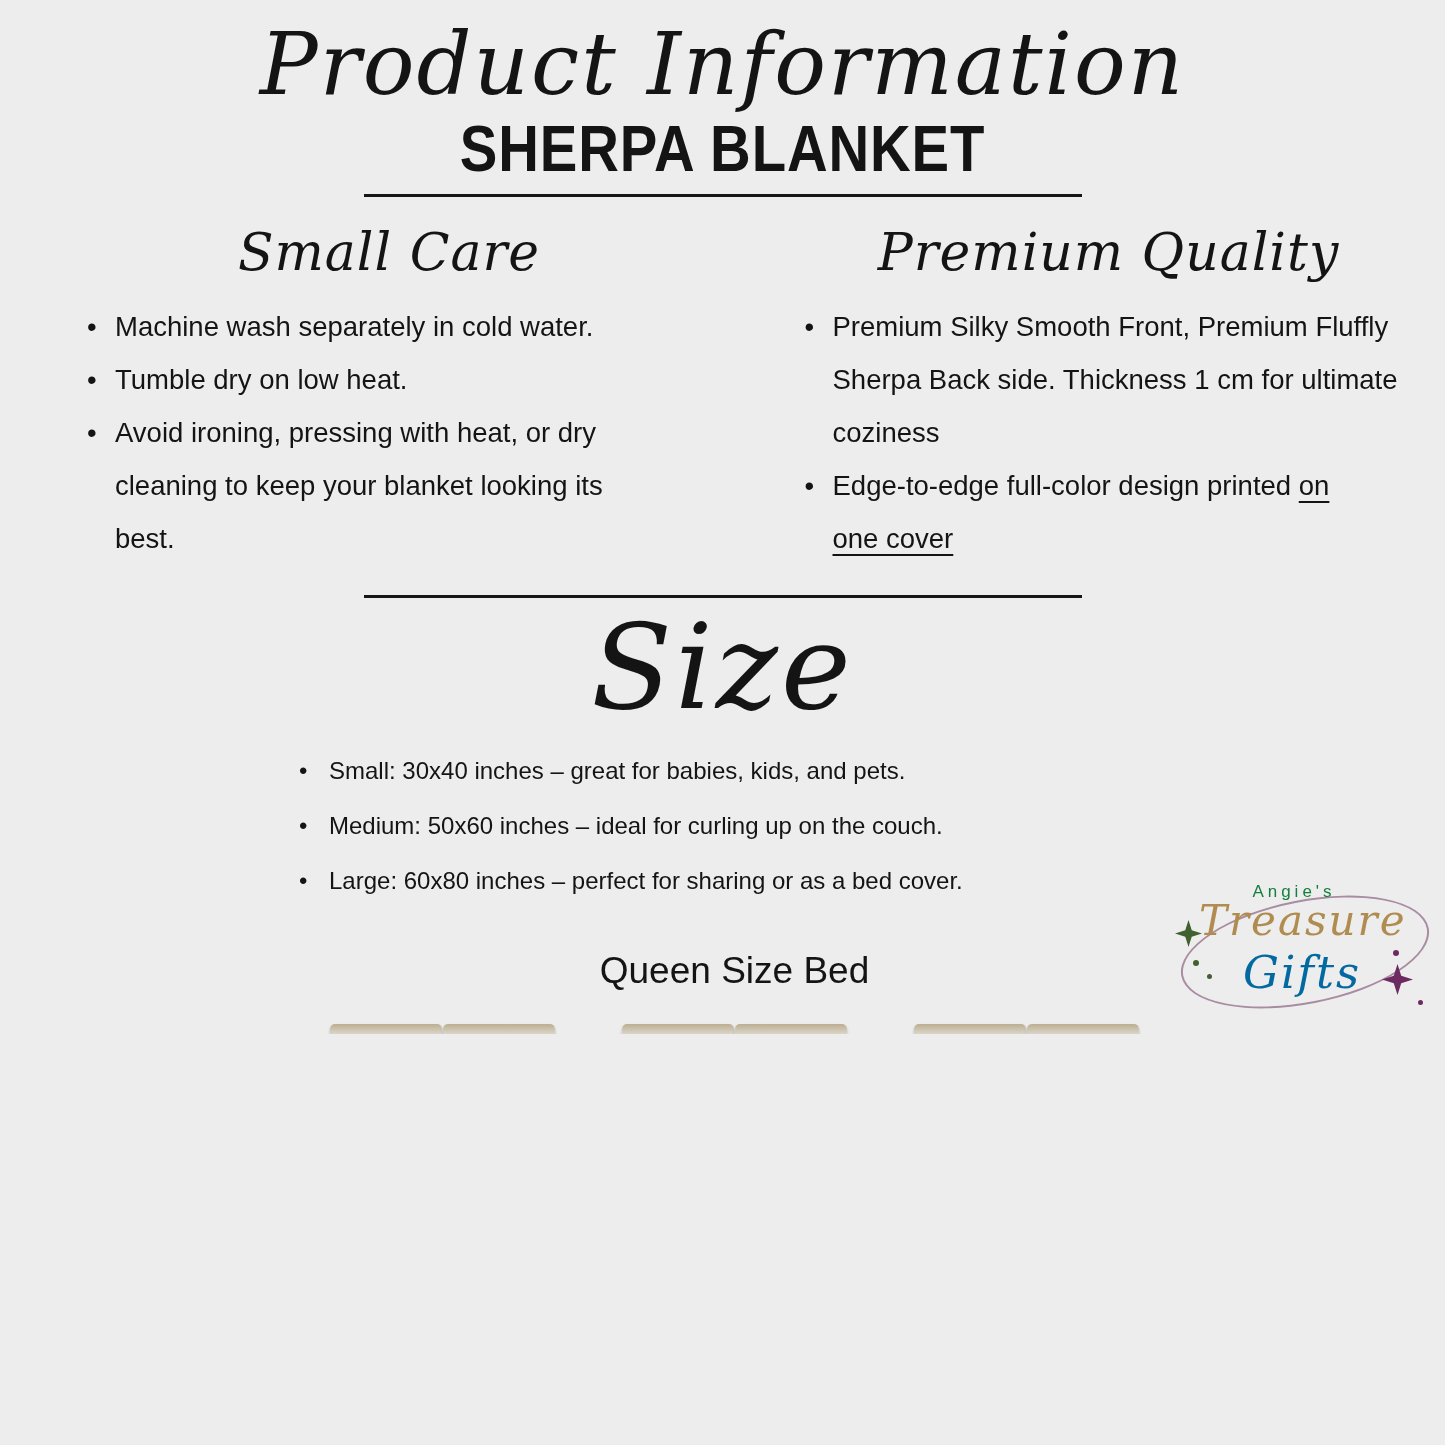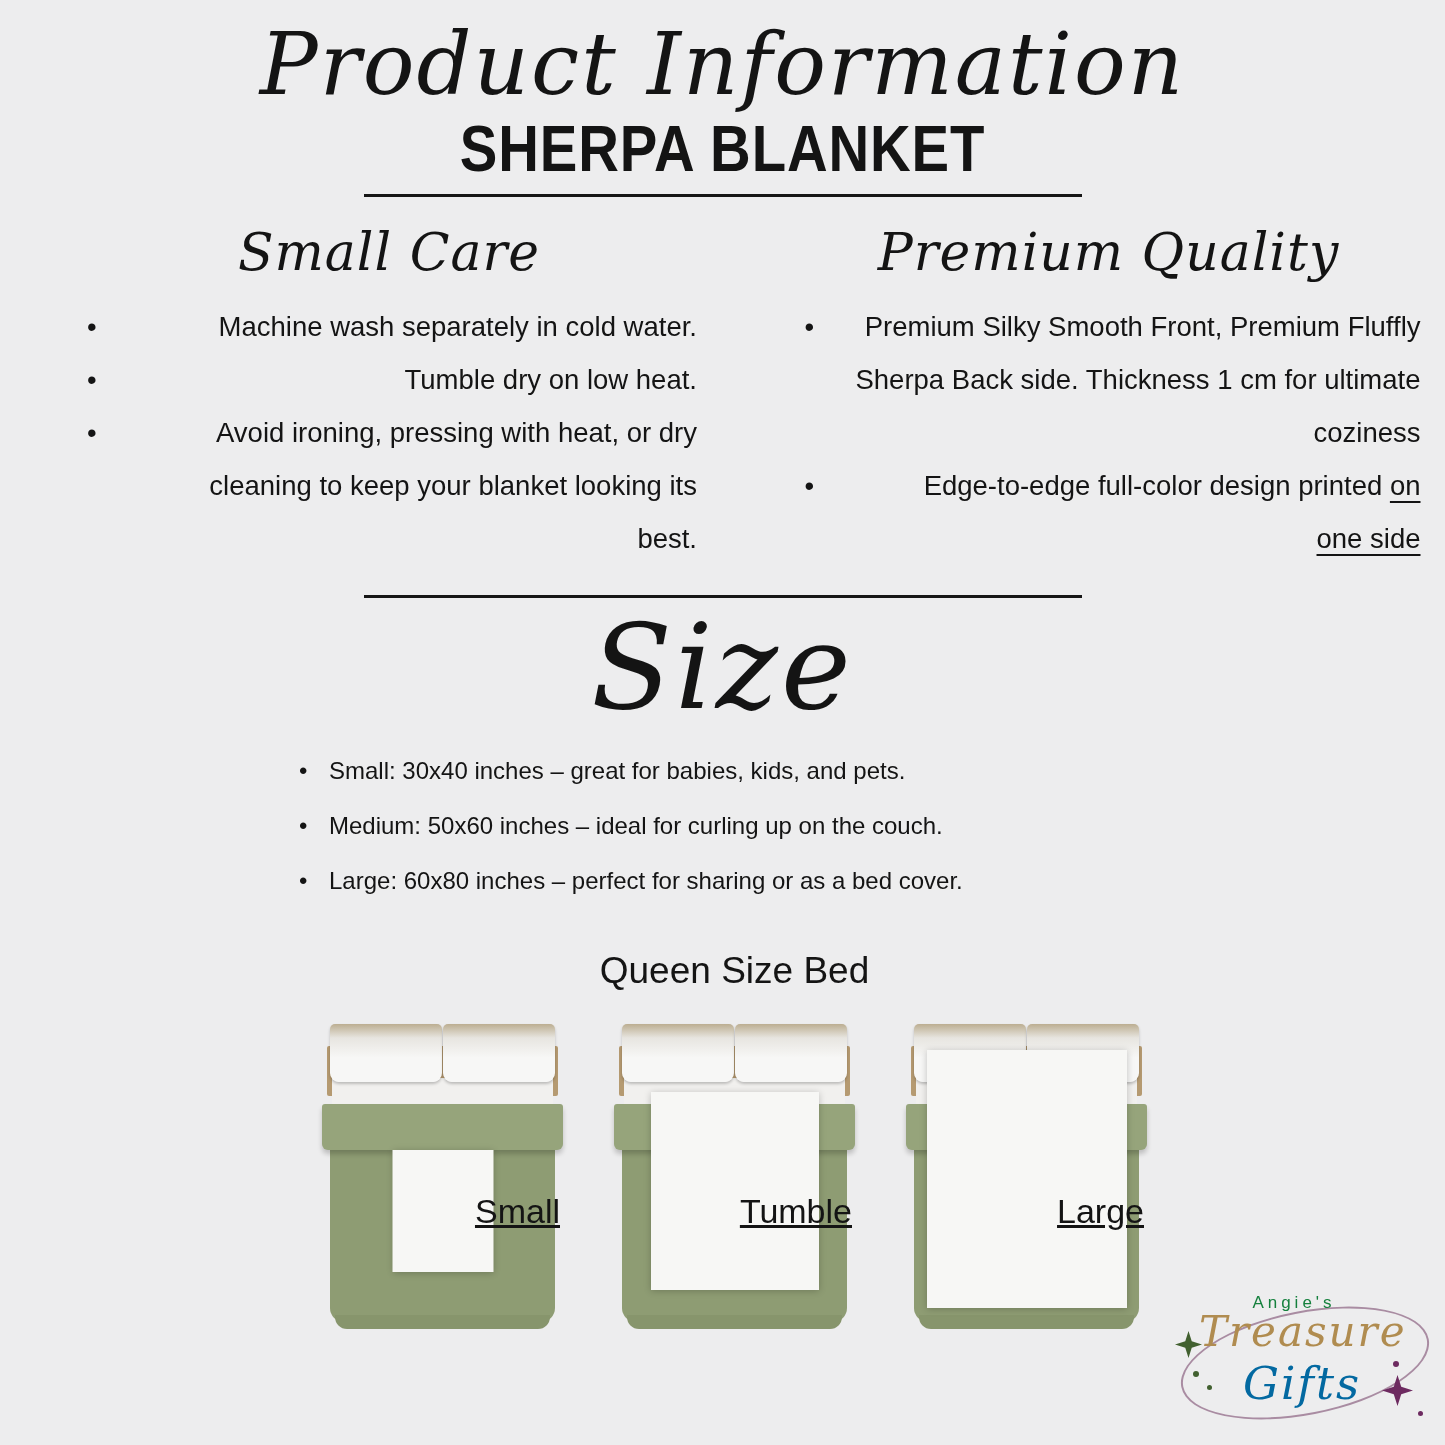--- a/index.html
+++ b/index.html
@@ -3,21 +3,21 @@
 <meta charset="utf-8">
 <style>
   html,body { margin:0; padding:0; }
   body {
     font-family:"Liberation Sans", sans-serif;
     color:#141414;
     background:#ededee;
   }
   .canvas {
     position:relative;
-    width:1445px; height:1445px;
+    width:1445px; height:1034px;
     background:#ededee;
     overflow:hidden;
   }
   .script {
     font-family:"DejaVu Serif", serif;
     font-style:italic;
     font-weight:normal;
   }
   
   .title-script {
@@ -54,21 +54,21 @@
   .col-left  .col-heading { width:608px; margin-left:85px; }
   .col-right .col-heading { width:612px; margin-left:80px; }
   ul.bullets {
     list-style:none;
     margin:16px 0 0 0; padding:0;
     font-size:27.5px;
     line-height:53px;
   }
   .col-left  ul.bullets { margin-left:85px; width:612px; }
   .col-right ul.bullets { margin-left:80px; width:618px; }
-  ul.bullets li { position:relative; padding-left:30px;text-align:right; }
+  ul.bullets li { position:relative; padding-left:30px; }
   ul.bullets li::before {
     content:"\2022";
     position:absolute; left:2px; top:0;
   }
   u { text-underline-offset:6px; text-decoration-thickness:2px; }
   .rule2 {
     width:718px; height:3px;
     background:#161616;
     margin:30px auto 0 auto;
   }
@@ -214,21 +214,21 @@
       <ul class="bullets">
         <li>Machine wash separately in cold water.</li>
         <li>Tumble dry on low heat.</li>
         <li>Avoid ironing, pressing with heat, or dry<br>cleaning to keep your blanket looking its<br>best.</li>
       </ul>
     </div>
     <div class="col col-right">
       <div class="col-heading script">Premium Quality</div>
       <ul class="bullets">
         <li>Premium Silky Smooth Front, Premium Fluffly<br>Sherpa Back side. Thickness 1 cm for ultimate<br>coziness</li>
-        <li><span>Edge-to-edge full-color design printed </span><u>on</u><br><u>one side</u></li>
+        <li><span>Edge-to-edge full-color design printed </span><u>on</u><br><u>one cover</u></li>
       </ul>
     </div>
   </div>
 
   <div class="rule2"></div>
 
   <div class="size-heading script">Size</div>
   <ul class="size-bullets">
     <li>Small: 30x40 inches – great for babies, kids, and pets.</li>
     <li>Medium: 50x60 inches – ideal for curling up on the couch.</li>

